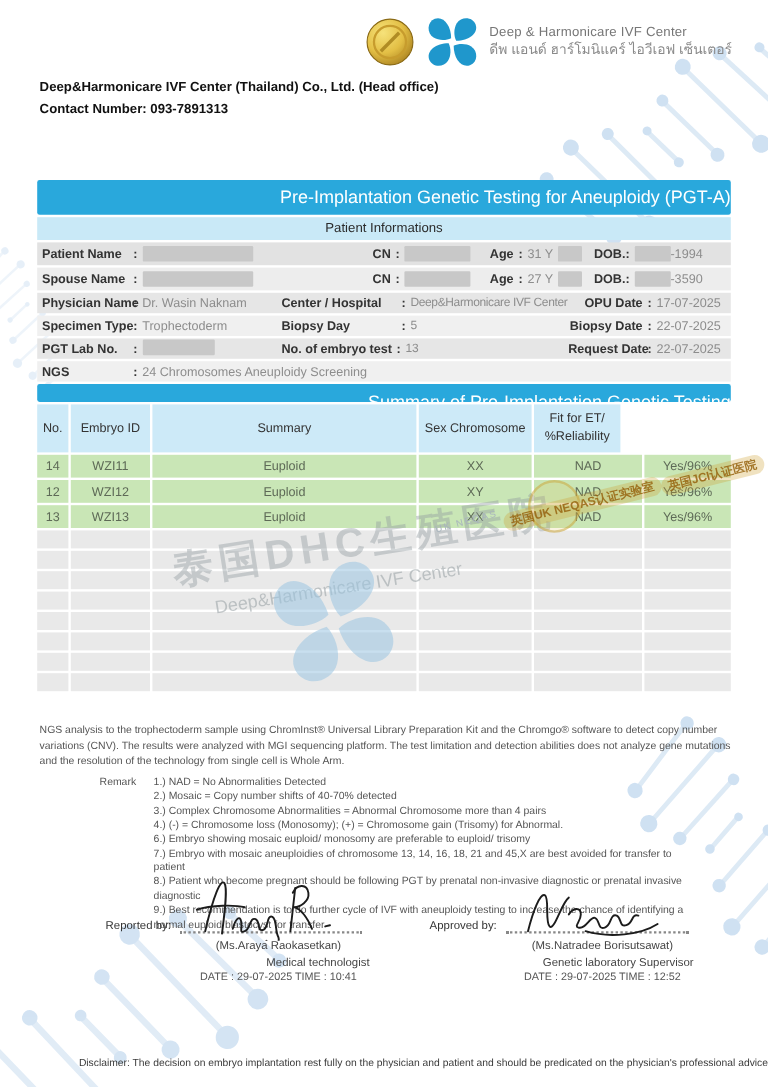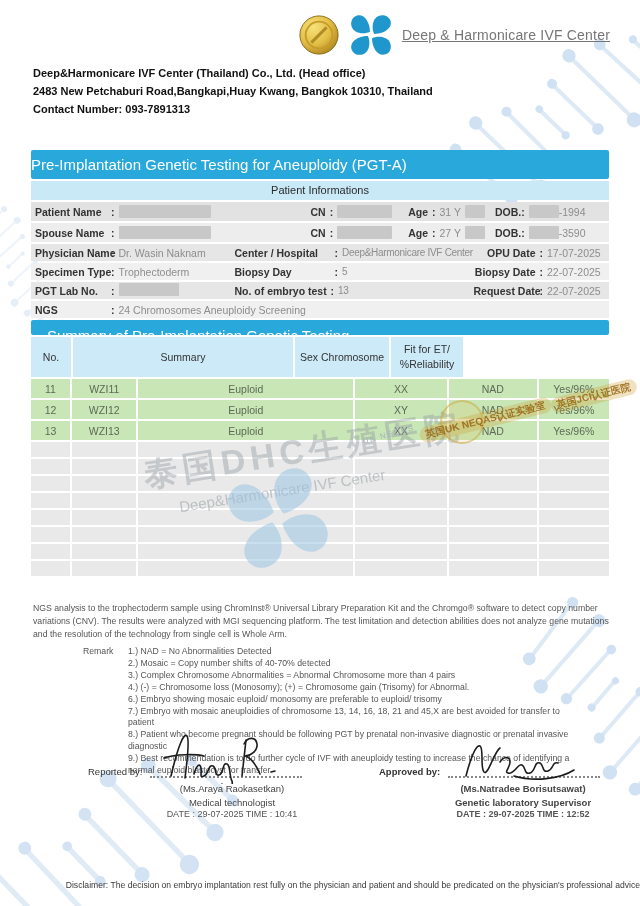--- a/index.html
+++ b/index.html
@@ -12,29 +12,29 @@
   .dna1{width:250px;height:110px;top:56px;right:-52px;transform:rotate(-35deg);}
   .dna2{width:240px;height:105px;top:655px;right:-95px;transform:rotate(52deg);}
   .dna3{width:330px;height:140px;bottom:-14px;left:-62px;transform:rotate(-33deg);opacity:.5;}
   .dna4{width:130px;height:60px;top:238px;left:-44px;transform:rotate(58deg);opacity:.28;}
 
   
   .brand{position:absolute;top:12px;right:30px;display:flex;align-items:center;gap:8px;z-index:2;}
   .coin{width:42px;height:42px;}
   .clover{width:46px;height:46px;}
   .brand-text{line-height:1.15;}
-  .brand-name{font-size:14px;color:#767676;letter-spacing:.2px;text-decoration:underline;}
+  .brand-name{font-size:11px;color:#767676;letter-spacing:.2px;}
   .brand-name-th{font-size:11.5px;color:#8a8a8a;margin-top:2px;}
 
   .address{position:absolute;top:64px;left:33px;z-index:2;font-size:11px;font-weight:bold;
            color:#111;line-height:18px;}
 
   
   .doc{position:absolute;top:150px;left:31px;width:578px;z-index:2;}
-  .bar{background:#29a8dc;color:#fff;text-align:left;border-radius:2px;margin-bottom:2px;}
+  .bar{background:#29a8dc;color:#fff;text-align:right;border-radius:2px;margin-bottom:2px;}
   .bar.title{height:29px;line-height:29px;font-size:15px;}
   .bar.summary{height:15px;line-height:31px;font-size:15px;margin-top:0;padding-left:16px;}
   .subhead{background:#c9e9f7;color:#2b2b2b;text-align:center;font-size:11px;height:19px;
            line-height:19px;margin-bottom:2px;}
 
   .irow{display:flex;align-items:center;font-size:10.5px;margin-bottom:2px;padding:0 4px;}
   .irow .lbl{font-weight:bold;color:#333;white-space:nowrap;}
   .irow .colon{font-weight:bold;color:#333;margin:0 4px;}
   .irow .val{color:#8d8d8d;white-space:nowrap;}
   .r-dark{background:#e2e2e2;height:19px;}
@@ -42,21 +42,21 @@
   .r-g1{background:#e6e6e6;height:17px;}
   .r-g2{background:#f0f0f0;height:17px;}
   .redact{display:inline-block;background:#c8c8c8;height:13px;border-radius:1px;}
   .c1l{width:72px;}
   .c2v{flex:1;font-size:10px;letter-spacing:-.3px;overflow:hidden;}
   .c3l{width:62px;text-align:right;}
 
   
   .trow{display:flex;gap:2px;margin-bottom:2px;}
   .tc{display:flex;align-items:center;justify-content:center;text-align:center;font-size:10.5px;}
-  .w-no{width:40px;}.w-id{width:66px;}.w-sum{width:220px;}.w-sex{width:94px;}
+  .w-no{width:26px;}.w-id{width:66px;}.w-sum{width:220px;}.w-sex{width:94px;}
   .w-st{width:90px;}.w-fit{width:72px;}
   .thead .tc{background:#cdeaf8;color:#333;height:40px;}
   .pre{white-space:pre-line;line-height:1.45;}
   .tgreen .tc{background:#c9e6b6;color:#5e6a57;height:19px;}
   .tempty .tc{background:#e9e9e9;height:15px;}
 
   
   .wm-layer{position:absolute;inset:0;z-index:4;pointer-events:none;}
   .wm-cn{position:absolute;left:142px;top:428px;font-size:34px;font-weight:bold;
          color:rgba(145,155,160,.42);letter-spacing:5px;transform:rotate(-9deg);white-space:nowrap;}
@@ -78,27 +78,27 @@
   .ngs-note{position:absolute;top:602px;left:33px;width:576px;z-index:2;font-size:8.7px;
             color:#555;line-height:13px;}
   .remarks{position:absolute;top:646px;left:18px;width:576px;z-index:2;display:flex;
            font-size:8.7px;color:#555;line-height:11.9px;}
   .remark-label{margin-left:65px;width:45px;flex:none;}
   .remark-items{width:446px;}
 
   
   .sig-col{position:absolute;z-index:2;}
   .sig-left{left:88px;top:744px;}
-  .sig-right{left:379px;top:744px;font-weight:bold;}
+  .sig-right{left:358px;top:744px;}
   .sig-row{display:flex;align-items:flex-end;}
   .sig-label{font-size:9.5px;color:#333;margin-right:8px;padding-bottom:1px;white-space:nowrap;}
   .sig-line{position:relative;width:152px;height:32px;border-bottom:2px dotted #888;}
   .sig-line svg{position:absolute;left:6px;bottom:-8px;}
   .sig-name{margin-left:68px;width:152px;text-align:center;font-size:9.5px;color:#444;margin-top:5px;}
-  .sig-role{margin-left:68px;width:152px;text-align:center;font-size:9.5px;color:#444;margin-top:3px;}
+  .sig-role{margin-left:68px;width:152px;text-align:right;font-size:9.5px;color:#444;margin-top:3px;}
   .sig-date{margin-left:68px;width:152px;text-align:center;font-size:9px;color:#555;margin-top:1px;}
 
   .disclaimer{position:absolute;top:880px;left:0;width:640px;text-align:right;z-index:2;
               font-size:8.6px;color:#3a3a3a;}
 </style>
 </head>
 <body>
 
 <div class="page">
 
@@ -167,26 +167,26 @@
         </defs>
       <circle cx="22" cy="22" r="20" fill="url(#goldg)" stroke="#8a6a16" stroke-width="1"></circle>
       <circle cx="22" cy="22" r="14" fill="none" stroke="#c79c2d" stroke-width="2"></circle>
       <path d="M14,30 L30,14" stroke="#b08c24" stroke-width="3" fill="none"></path>
     </svg>
     <svg class="clover" viewBox="0 0 44 44">
       <use href="#clover4" fill="#1f97cc"></use>
     </svg>
     <div class="brand-text">
       <div class="brand-name">Deep &amp; Harmonicare IVF Center</div>
+      <div class="brand-name-th">ดีพ แอนด์ ฮาร์โมนิแคร์ ไอวีเอฟ เซ็นเตอร์</div>
     </div>
   </div>
 
   <div class="address">
     <div>Deep&amp;Harmonicare IVF Center (Thailand) Co., Ltd. (Head office)</div>
-    <div>2483 New Petchaburi Road,Bangkapi,Huay Kwang, Bangkok 10310, Thailand</div>
     <div>Contact Number: 093-7891313</div>
   </div>
 
   <div class="doc">
     <div class="bar title">Pre-Implantation Genetic Testing for Aneuploidy (PGT-A)</div>
     <div class="subhead">Patient Informations</div>
 
     <div class="irow r-dark">
       <span class="lbl c1l">Patient Name</span>
       <span class="colon">:</span>
@@ -260,28 +260,29 @@
     <div class="irow r-g2">
       <span class="lbl c1l">NGS</span>
       <span class="colon">:</span>
       <span class="val">24 Chromosomes Aneuploidy Screening</span>
     </div>
 
     <div class="bar summary">Summary of Pre-Implantation Genetic Testing</div>
 
     <div class="trow thead">
       <div class="tc w-no">No.</div>
+      <div class="tc w-id">Embryo ID</div>
       <div class="tc w-sum">Summary</div>
       <div class="tc w-sex">Sex Chromosome</div>
       <div class="tc w-fit pre">Fit for ET/
 %Reliability</div>
     </div>
 
     <div class="trow tgreen">
-      <div class="tc w-no">11</div>
+      <div class="tc w-no">14</div>
       <div class="tc w-id">WZI11</div>
       <div class="tc w-sum">Euploid</div>
       <div class="tc w-sex">XX</div>
       <div class="tc w-st">NAD</div>
       <div class="tc w-fit">Yes/96%</div>
     </div>
     <div class="trow tgreen">
       <div class="tc w-no">12</div>
       <div class="tc w-id">WZI12</div>
       <div class="tc w-sum">Euploid</div>

